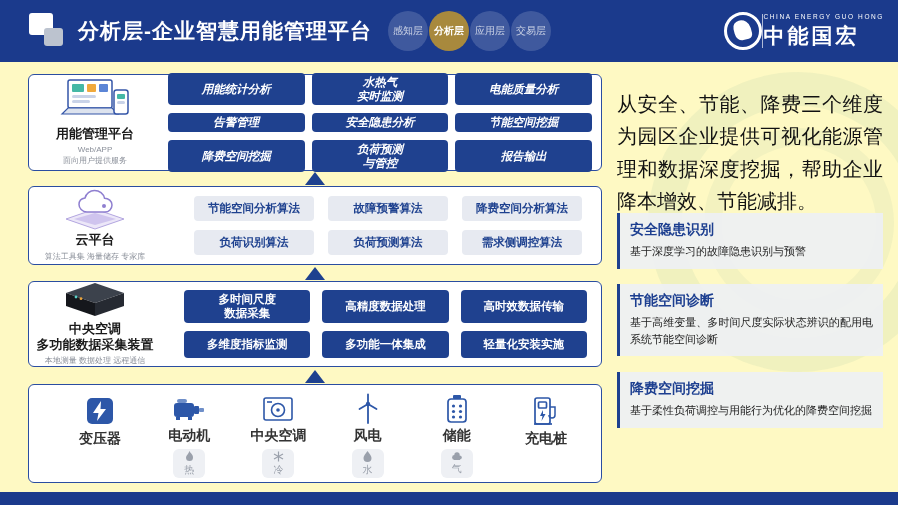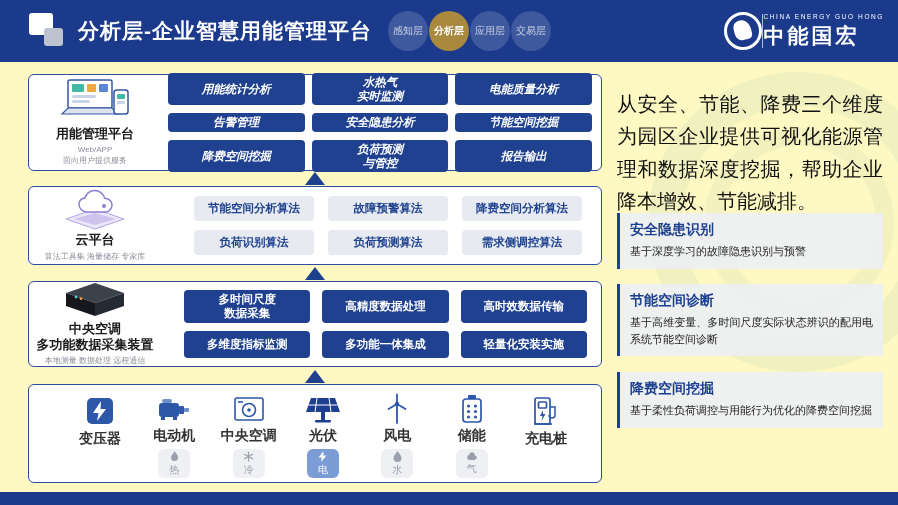--- a/index.html
+++ b/index.html
@@ -230,41 +230,20 @@
       <div class="energy-badge">
         <svg width="11" height="11" viewBox="0 0 11 11" stroke="currentColor" stroke-width="1.2">
             <line x1="5.5" y1="0.5" x2="5.5" y2="10.5"></line>
             <line x1="1" y1="3" x2="10" y2="8"></line>
             <line x1="10" y1="3" x2="1" y2="8"></line>
           </svg>
         <span>冷</span>
       </div>
     </div>
 
-    <div class="device">
-      <div class="device-icon">
-        <svg width="36" height="30" viewBox="0 0 36 30">
-          <polygon points="6,4 30,4 35,18 1,18" fill="#1e3f8f"></polygon>
-          <g stroke="#fff" stroke-width="1">
-            <line x1="3.5" y1="11" x2="32.5" y2="11"></line>
-            <line x1="12" y1="4" x2="10" y2="18"></line>
-            <line x1="24" y1="4" x2="26" y2="18"></line>
-          </g>
-          <rect x="16" y="18" width="4" height="8" fill="#1e3f8f"></rect>
-          <rect x="10" y="26" width="16" height="2.5" rx="1" fill="#1e3f8f"></rect>
-        </svg>
-      </div>
-      <div class="device-label">光伏</div>
-      <div class="energy-badge active">
-        <svg width="11" height="11" viewBox="0 0 11 11">
-            <polygon points="6.5,0 1.5,6.5 4.8,6.5 4,11 9.5,4.5 6.2,4.5" fill="currentColor"></polygon>
-          </svg>
-        <span>电</span>
-      </div>
-    </div>
 
     <div class="device">
       <div class="device-icon">
         <svg width="32" height="32" viewBox="0 0 32 32" stroke="#2d57a8" fill="none" stroke-width="1.8" stroke-linecap="round">
           <line x1="16" y1="13" x2="16" y2="30"></line>
           <line x1="16" y1="11" x2="16" y2="1.5"></line>
           <line x1="16" y1="11" x2="7.5" y2="16"></line>
           <line x1="16" y1="11" x2="24.5" y2="16"></line>
           <circle cx="16" cy="11" r="2.2" fill="#2d57a8" stroke="none"></circle>
         </svg>

